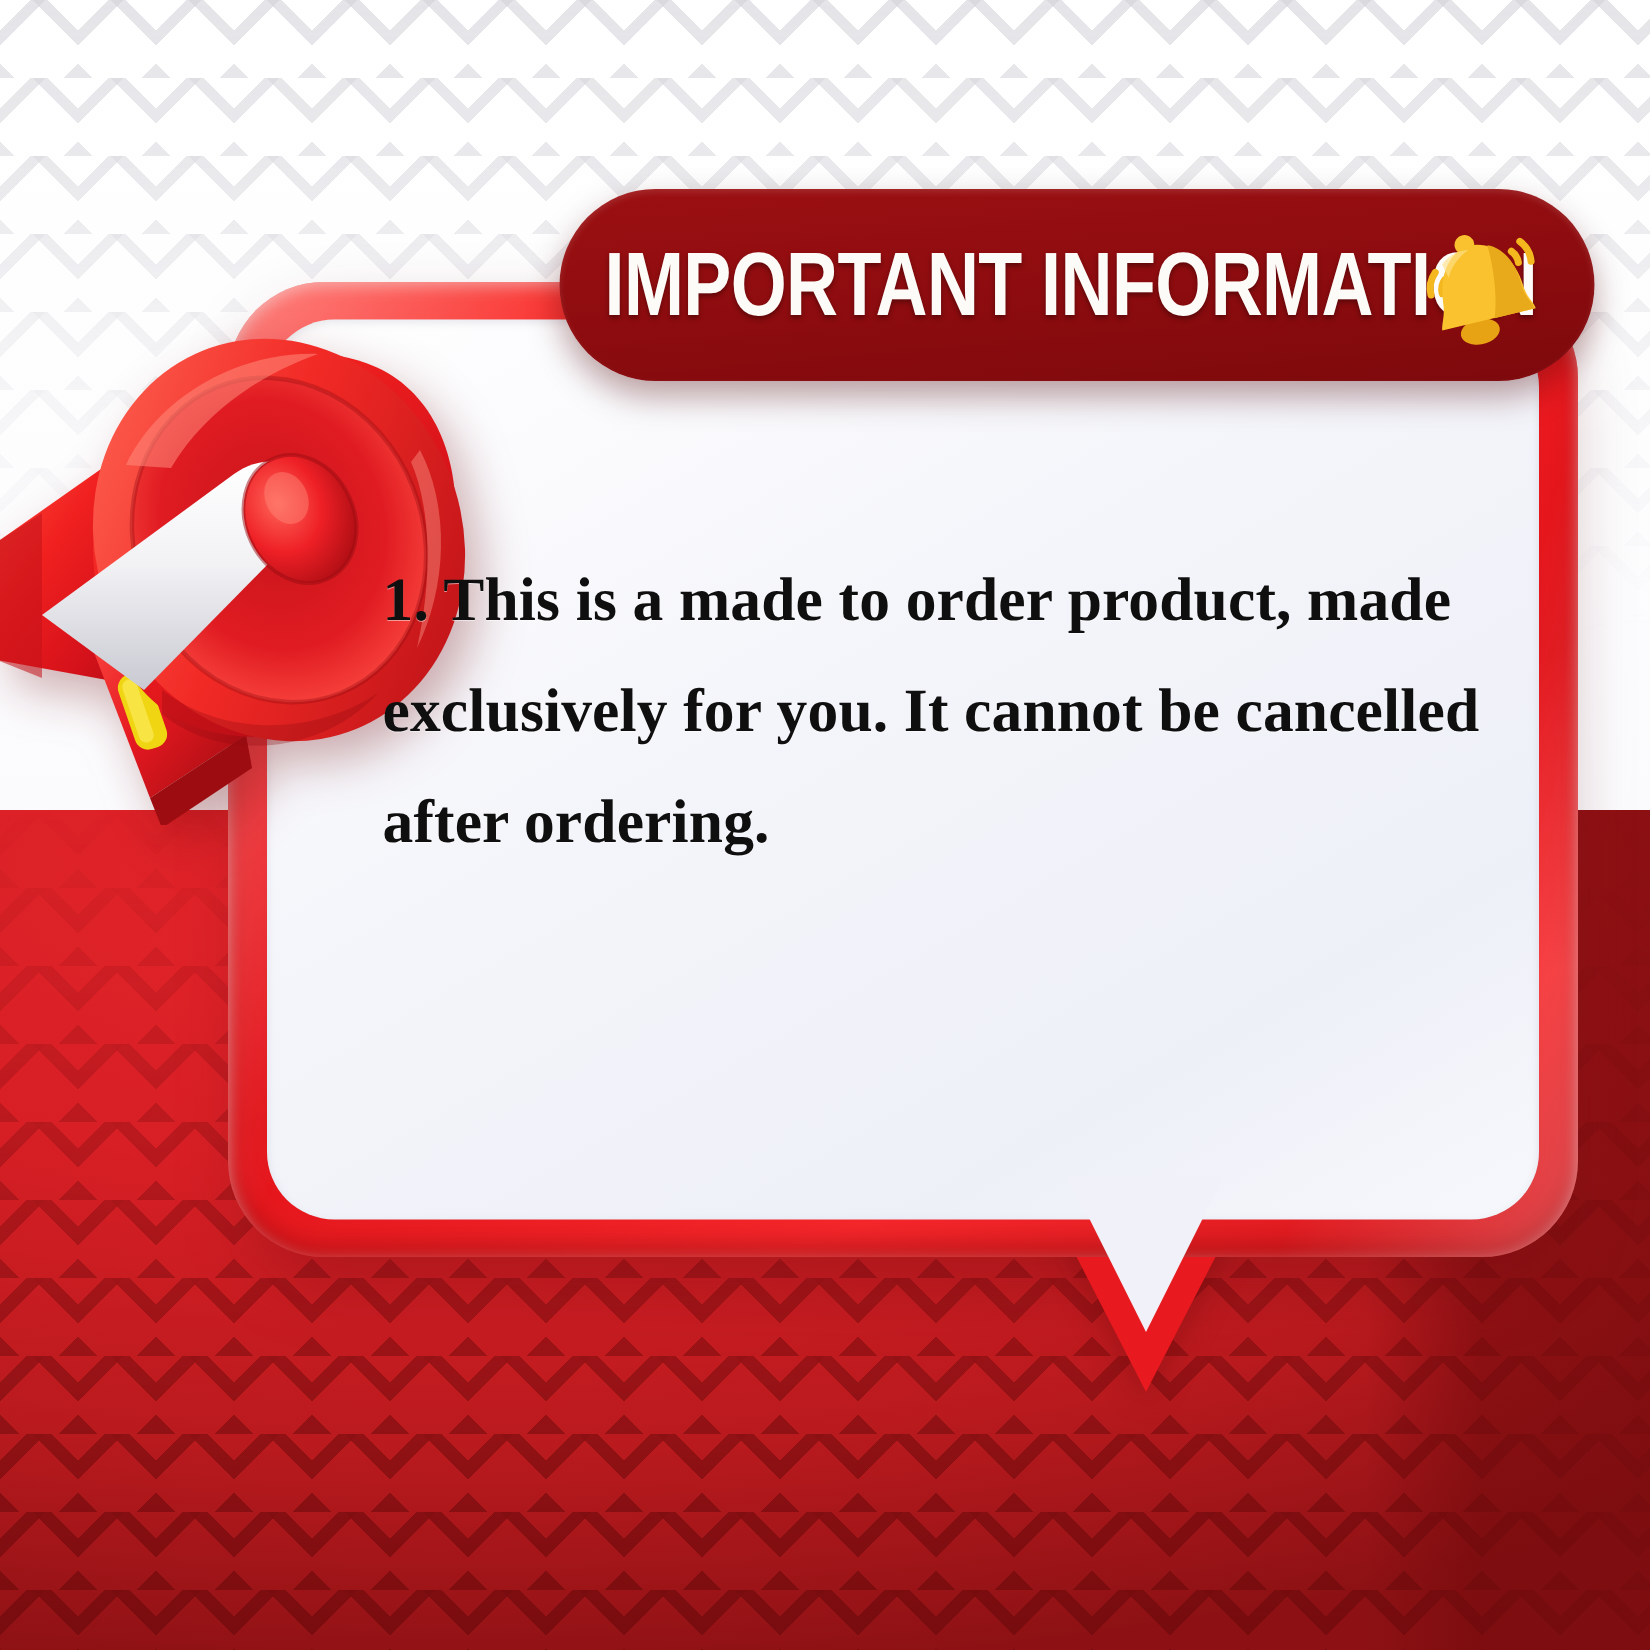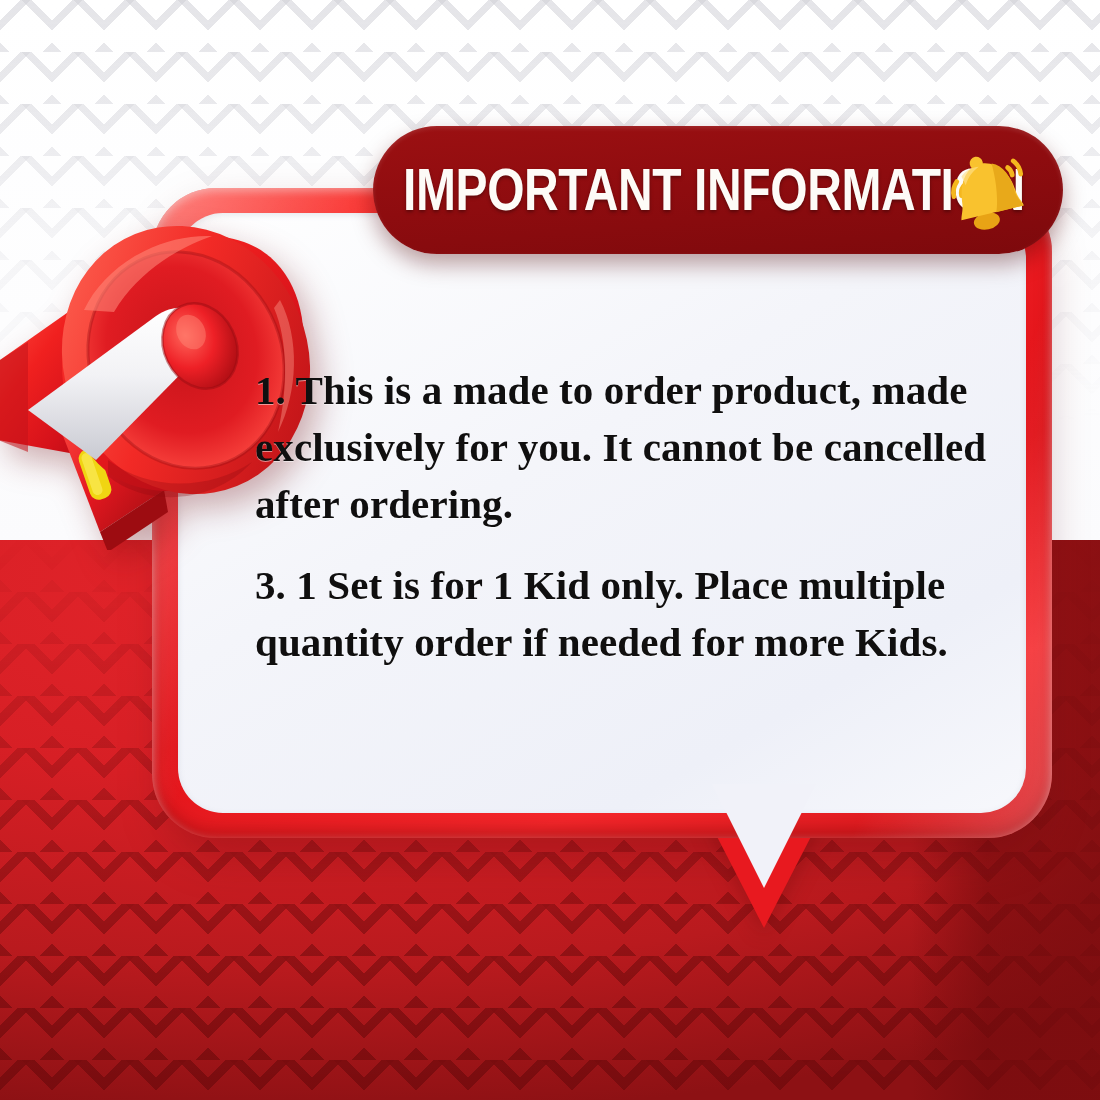--- a/index.html
+++ b/index.html
@@ -107,21 +107,21 @@
 
   
   .body-text{
     position:absolute;left:255px;top:362px;width:750px;z-index:8;
   }
   .para{
     color:#100f0f;
     font-family:"Liberation Serif", serif;
     font-weight:bold;
     font-size:41px;
-    line-height:57px;
+    line-height:74px;
     letter-spacing:.1px;
     margin:0 0 24px 0;
     text-shadow:0 1px 0 rgba(255,255,255,.5);
   }
   .para:last-child{margin-bottom:0;}
 </style>
 </head>
 <body>
 
 <div id="stage">
@@ -213,16 +213,15 @@
     <ellipse cx="212" cy="186" rx="36" ry="44" fill="none" stroke="#9A0C12" stroke-width="2.5" opacity=".5" transform="rotate(-26 212 186)"></ellipse>
     <ellipse cx="203" cy="172" rx="14" ry="18" fill="#FF8A78" opacity=".45" transform="rotate(-26 203 172)"></ellipse>
 
     <path d="M96 150 C118 104 172 74 224 76 C196 86 152 108 126 152 Z" fill="#FF8B7C" opacity=".55"></path>
     <path d="M292 140 C312 178 310 232 290 272 C300 228 300 180 286 148 Z" fill="#FFA192" opacity=".4"></path>
     <path d="M120 300 C162 332 222 330 264 302 C226 344 158 348 120 316 Z" fill="#8E0B11" opacity=".3"></path>
   </svg>
 
   <div class="body-text">
     <p class="para">1. This is a made to order product, made exclusively for you. It cannot be cancelled after ordering.</p>
-    <p class="para">3. 1 Set is for 1 Kid only. Place multiple quantity order if needed for more Kids.</p>
   </div>
 
 </div>
 
 </body></html>

